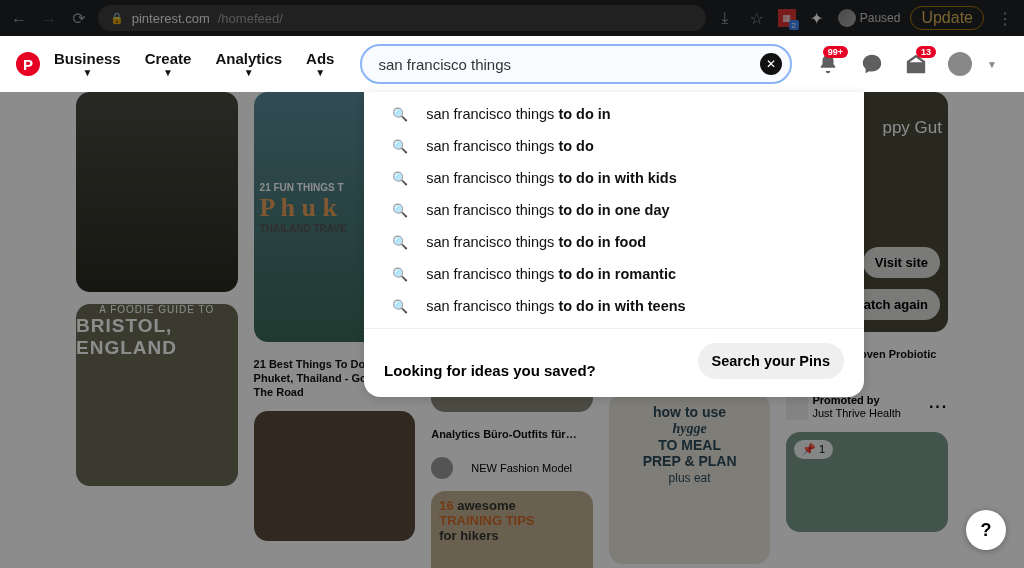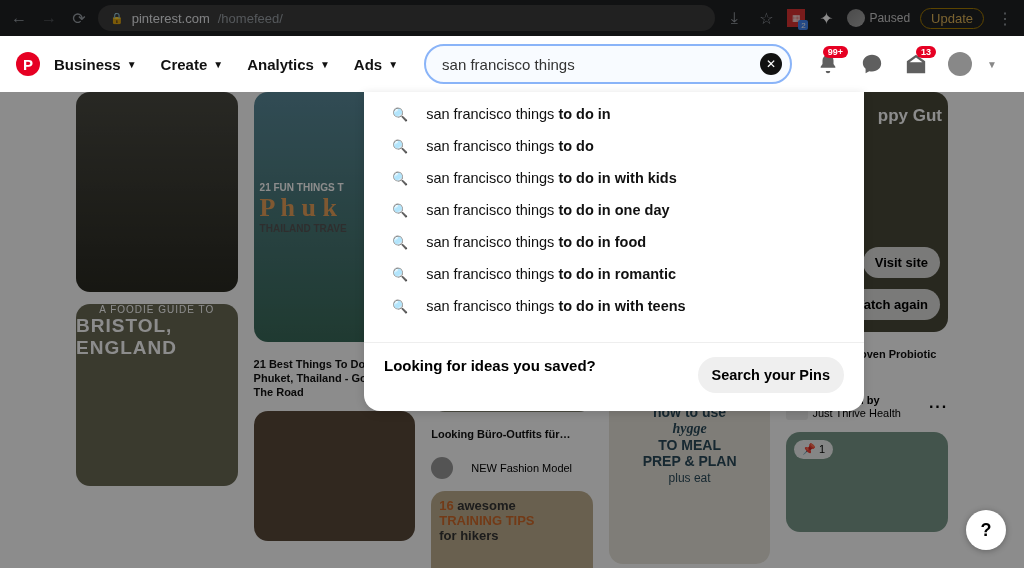--- a/index.html
+++ b/index.html
@@ -8,41 +8,41 @@
   
   .chrome { background:#202124; height:36px; display:flex; align-items:center; padding:0 8px; gap:8px; color:#ccc; }
   .chrome .nav-btn { width:22px; height:22px; display:flex; align-items:center; justify-content:center; color:#9aa0a6; }
   .chrome .addr { flex:1; background:#3c3c3c; border-radius:14px; height:26px; display:flex; align-items:center; padding:0 12px; gap:8px; font-size:13px; color:#e8eaed; }
   .chrome .lock { font-size:11px; }
   .chrome .right { display:flex; align-items:center; gap:10px; }
   .ext-badge { position:relative; width:18px; height:18px; background:#d33; display:flex; align-items:center; justify-content:center; font-size:9px; color:#fff; }
   .ext-badge .sub { position:absolute; bottom:-3px; right:-3px; background:#4285f4; font-size:8px; width:10px; height:10px; border-radius:2px; display:flex; align-items:center; justify-content:center; }
   .paused { display:flex; align-items:center; gap:4px; font-size:12px; color:#ccc; }
   .avatar-sm { width:18px; height:18px; border-radius:50%; background:linear-gradient(135deg,#888,#aaa); }
-  .update { border:1px solid #a67c00; color:#e0b558; border-radius:12px; padding:2px 10px; font-size:13px; }
+  .update { border:1px solid #a67c00; color:#e0b558; border-radius:12px; padding:2px 10px; font-size:16px; }
 
   
   .pin-head { height:56px; display:flex; align-items:center; padding:0 16px; gap:4px; background:#fff; position:relative; z-index:5; }
   .logo { width:24px; height:24px; background:#e60023; border-radius:50%; display:flex; align-items:center; justify-content:center; color:#fff; font-weight:700; font-size:15px; }
-  .menu-itm { font-size:15px; font-weight:600; color:#111; padding:8px 10px; display:flex; align-items:center; gap:6px; }
+  .menu-itm { font-size:15px; font-weight:600; color:#111; padding:8px 10px; display:flex; align-items:center; gap:0;flex-direction:column; }
   .menu-itm .chev { font-size:10px; }
   .search-wrap { flex:1; margin:0 12px; position:relative; }
   .search-box { width:100%; height:40px; border:2px solid #8ab4f8; border-radius:24px; padding:0 44px 0 16px; font-size:15px; color:#333; outline:none; background:#f8fbff; }
   .clear-btn { position:absolute; right:10px; top:50%; transform:translateY(-50%); width:22px; height:22px; background:#111; border-radius:50%; color:#fff; display:flex; align-items:center; justify-content:center; font-size:12px; }
   .hicon { width:24px; height:24px; color:#5f5f5f; margin:7px 8px; position:relative; display:flex; align-items:center; justify-content:center; }
   .hicon svg { width:22px; height:22px; fill:#5f5f5f; }
   .badge-red { position:absolute; top:-6px; right:-8px; background:#e60023; color:#fff; font-size:9px; font-weight:700; border-radius:10px; padding:1px 5px; }
   .avatar { width:24px; height:24px; border-radius:50%; background:#888; margin-left:8px; }
 
   
   .ac { position:absolute; top:92px; left:364px; width:500px; background:#fff; border-radius:0 0 16px 16px; box-shadow:0 2px 10px rgba(0,0,0,.15); z-index:10; padding:6px 0 12px; }
   .ac-row { display:flex; align-items:center; padding:8px 28px; gap:18px; font-size:14.5px; color:#111; }
   .ac-row .mg { color:#666; font-size:13px; }
   .ac-row b { font-weight:700; }
-  .ac-foot { display:flex; justify-content:space-between; align-items:flex-start; padding:14px 20px 6px; border-top:1px solid #eee; margin-top:20px; }
+  .ac-foot { display:flex; justify-content:space-between; align-items:flex-end; padding:14px 20px 6px; border-top:1px solid #eee; margin-top:6px; }
   .ac-foot .q { font-size:15px; font-weight:700; }
   .ac-foot .btn { background:#efefef; border-radius:20px; padding:10px 14px; font-size:14.5px; font-weight:600; }
 
   
   .feed { position:absolute; top:92px; left:0; right:0; bottom:0; padding:0 76px 0 76px; background:#fff; }
   .dim { position:absolute; inset:0; background:rgba(0,0,0,.45); z-index:4; }
   .cols { display:flex; gap:16px; }
   .col { flex:1; display:flex; flex-direction:column; gap:12px; }
   .pin { border-radius:14px; overflow:hidden; position:relative; }
   .pin .img { width:100%; background:#777; }
@@ -149,42 +149,42 @@
         </div>
       <div class="pin-title">21 Best Things To Do in Phuket, Thailand - Goats On The Road</div>
       <div class="pin">
           <div class="img" style="height:130px;background:#5a4a3a"></div>
         </div>
     </div>
     <div class="col">
       <div class="pin">
           <div class="img" style="height:320px;background:#8a8a7a"></div>
         </div>
-      <div class="pin-title">Looking Büro-Outfits für…</div>
+      <div class="pin-title">Analytics Büro-Outfits für…</div>
       <div style="display:flex;align-items:center;gap:18px;padding-top:3px">
           <div style="width:22px;height:22px;border-radius:50%;background:#999"></div>
           <span style="font-size:11px">NEW Fashion Model</span>
         </div>
       <div class="pin">
           <div class="img" style="height:100px;background:#c0b090;color:#333;font-size:13px;font-weight:700;padding:8px;line-height:1.15"><span style="color:#d06a2a">16</span> awesome<br><span style="color:#d06a2a">TRAINING TIPS</span><br>for hikers</div>
         </div>
     </div>
     <div class="col">
       <div class="pin">
           <div class="img" style="height:260px;background:#6a7a8a"></div>
         </div>
       <div class="pin-title">Beach Ready For A Surfing…</div>
       <div class="pin">
           <div class="img" style="height:170px;background:#e8e4da;color:#2a4a5a;padding:10px;text-align:center;font-weight:700;font-size:14px;line-height:1.15">how to use<br><i style="font-family:serif">hygge</i><br>TO MEAL<br>PREP &amp; PLAN<br><span style="font-weight:400;font-size:12px">plus eat</span></div>
         </div>
     </div>
     <div class="col">
       <div class="pin">
         <div class="img" style="height:240px;background:#4a4a3a;position:relative">
-          <div style="position:absolute;top:14px;right:6px;color:#fff;font-size:17px;font-weight:700">ppy Gut</div>
+          <div style="position:absolute;top:26px;right:6px;color:#fff;font-size:17px;font-weight:400">ppy Gut</div>
           <div class="btn-over" style="bottom:54px;right:8px">Visit site</div>
           <div class="btn-over" style="bottom:12px;right:8px">Watch again</div>
         </div>
       </div>
       <div class="pin-title">A Clinically Proven Probiotic For Pets</div>
       <div class="promo">
         <div class="pi"></div>
         <div class="txt">
             <div class="b">Promoted by</div>
             <div>Just Thrive Health</div>

